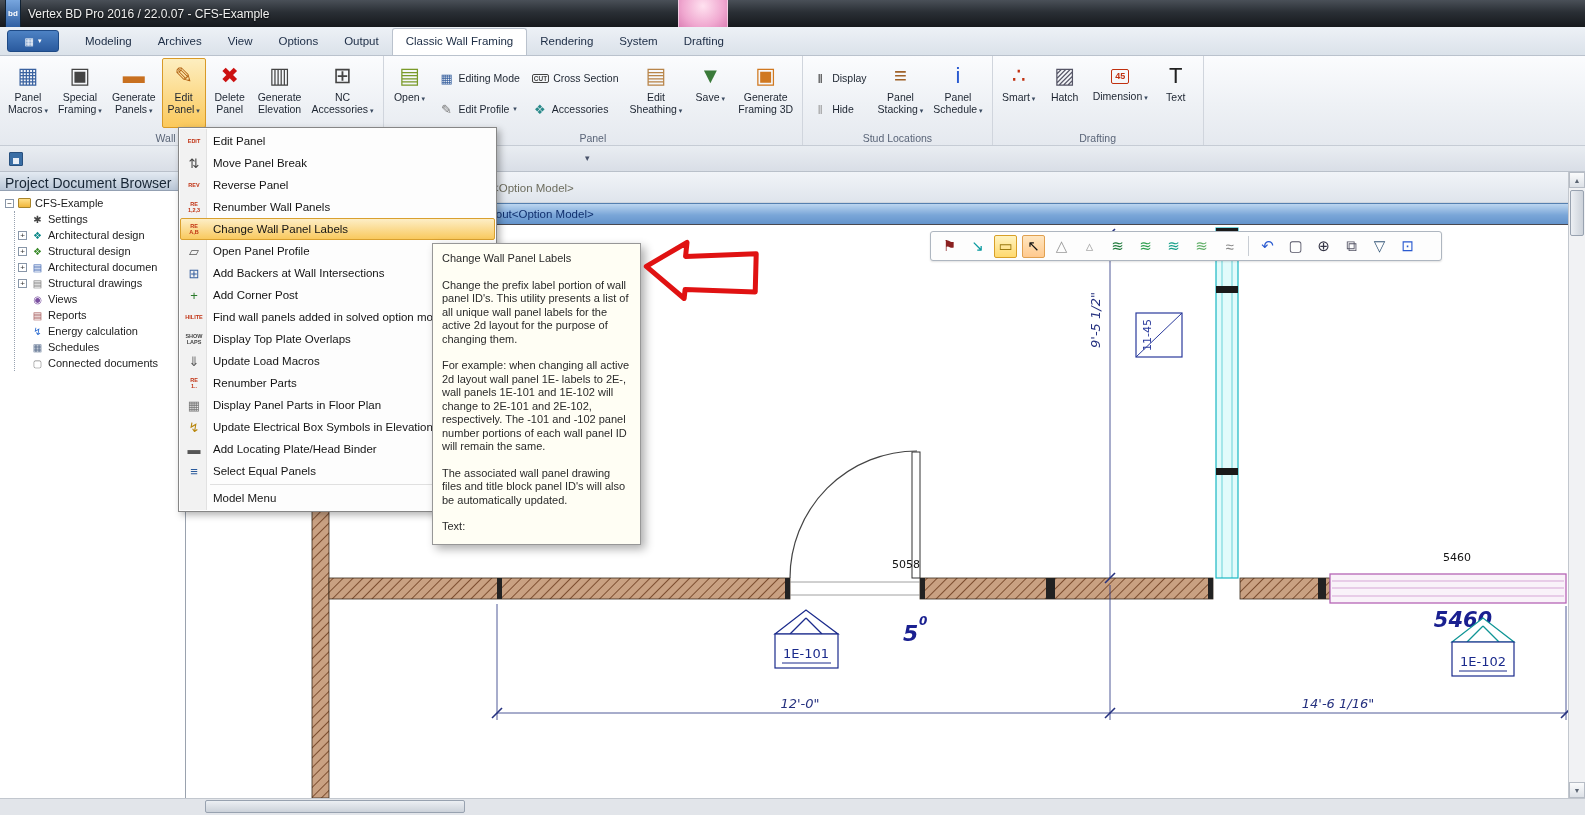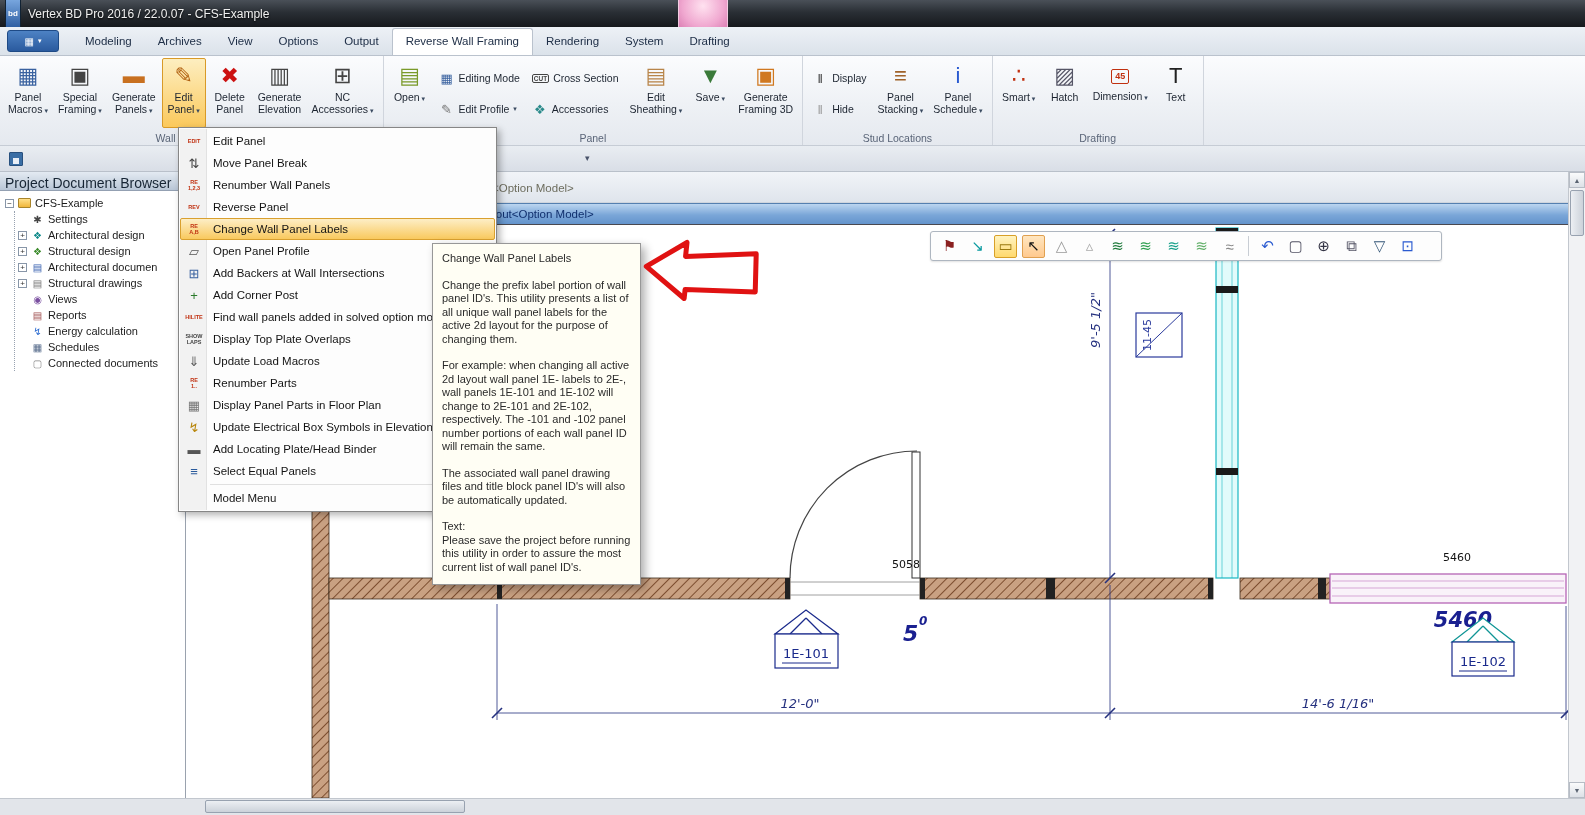--- a/index.html
+++ b/index.html
@@ -111,21 +111,21 @@
   <div class="appbtn">
       <span>▦</span>
       <span style="font-size:7px">▾</span>
     </div>
   <div id="tabs">
       <div class="tab">Modeling</div>
       <div class="tab">Archives</div>
       <div class="tab">View</div>
       <div class="tab">Options</div>
       <div class="tab">Output</div>
-      <div class="tab active">Reverse Wall Framing</div>
+      <div class="tab active">Classic Wall Framing</div>
       <div class="tab">Rendering</div>
       <div class="tab">System</div>
       <div class="tab">Drafting</div>
     </div>
 </div>
 
 <div class="ribbon">
   <div id="ribbon-groups">
       <div class="rgroup">
         <div class="rrow">
@@ -470,26 +470,26 @@
   <div id="menu-items">
       <div class="mitem">
         <span class="micon txt" style="color: rgb(192, 48, 16);">EDIT</span>
         <span class="mlabel">Edit Panel</span>
       </div>
       <div class="mitem">
         <span class="micon" style="color: rgb(68, 68, 68);">⇅</span>
         <span class="mlabel">Move Panel Break</span>
       </div>
       <div class="mitem">
+        <span class="micon txt" style="color: rgb(192, 48, 16);">REV</span>
+        <span class="mlabel">Reverse Panel</span>
+      </div>
+      <div class="mitem">
         <span class="micon txt" style="color: rgb(192, 48, 16);">RE 1,2,3</span>
         <span class="mlabel">Renumber Wall Panels</span>
-      </div>
-      <div class="mitem">
-        <span class="micon txt" style="color: rgb(192, 48, 16);">REV</span>
-        <span class="mlabel">Reverse Panel</span>
       </div>
       <div class="mitem mhl">
         <span class="micon txt" style="color: rgb(192, 48, 16);">RE A,B</span>
         <span class="mlabel">Change Wall Panel Labels</span>
       </div>
       <div class="mitem">
         <span class="micon" style="color: rgb(85, 85, 85);">▱</span>
         <span class="mlabel">Open Panel Profile</span>
       </div>
       <div class="mitem">
@@ -539,18 +539,17 @@
       </div>
     </div>
 </div>
 
 <div class="tooltip">
   <div class="tt-title">Change Wall Panel Labels</div>
   <p>Change the prefix label portion of wall panel ID's.  This utility presents a list of all unique wall panel labels for the active 2d layout for the purpose of changing them.</p>
   <p>For example: when changing all active 2d layout wall panel 1E- labels to 2E-, wall panels 1E-101 and 1E-102 will change to 2E-101 and 2E-102, respectively. The -101 and -102 panel number portions of each wall panel ID will remain the same.</p>
   <p>The associated wall panel drawing files and title block panel ID's will also be automatically updated.</p>
   <div class="nolb">Text:</div>
-  <div class="nolb">Please save the project before running this utility in order to assure the most current list of wall panel ID's.</div>
 </div>
 
 <svg class="arrow" width="122" height="80" viewBox="0 0 122 80">
   <polygon points="6,36 44,8 44,22 114,12 117,50 47,55 47,64" transform="rotate(6 60 36)" fill="rgba(255,255,255,0.55)" stroke="#e01212" stroke-width="5" stroke-linejoin="round"></polygon>
 </svg>
 
 </body></html>

